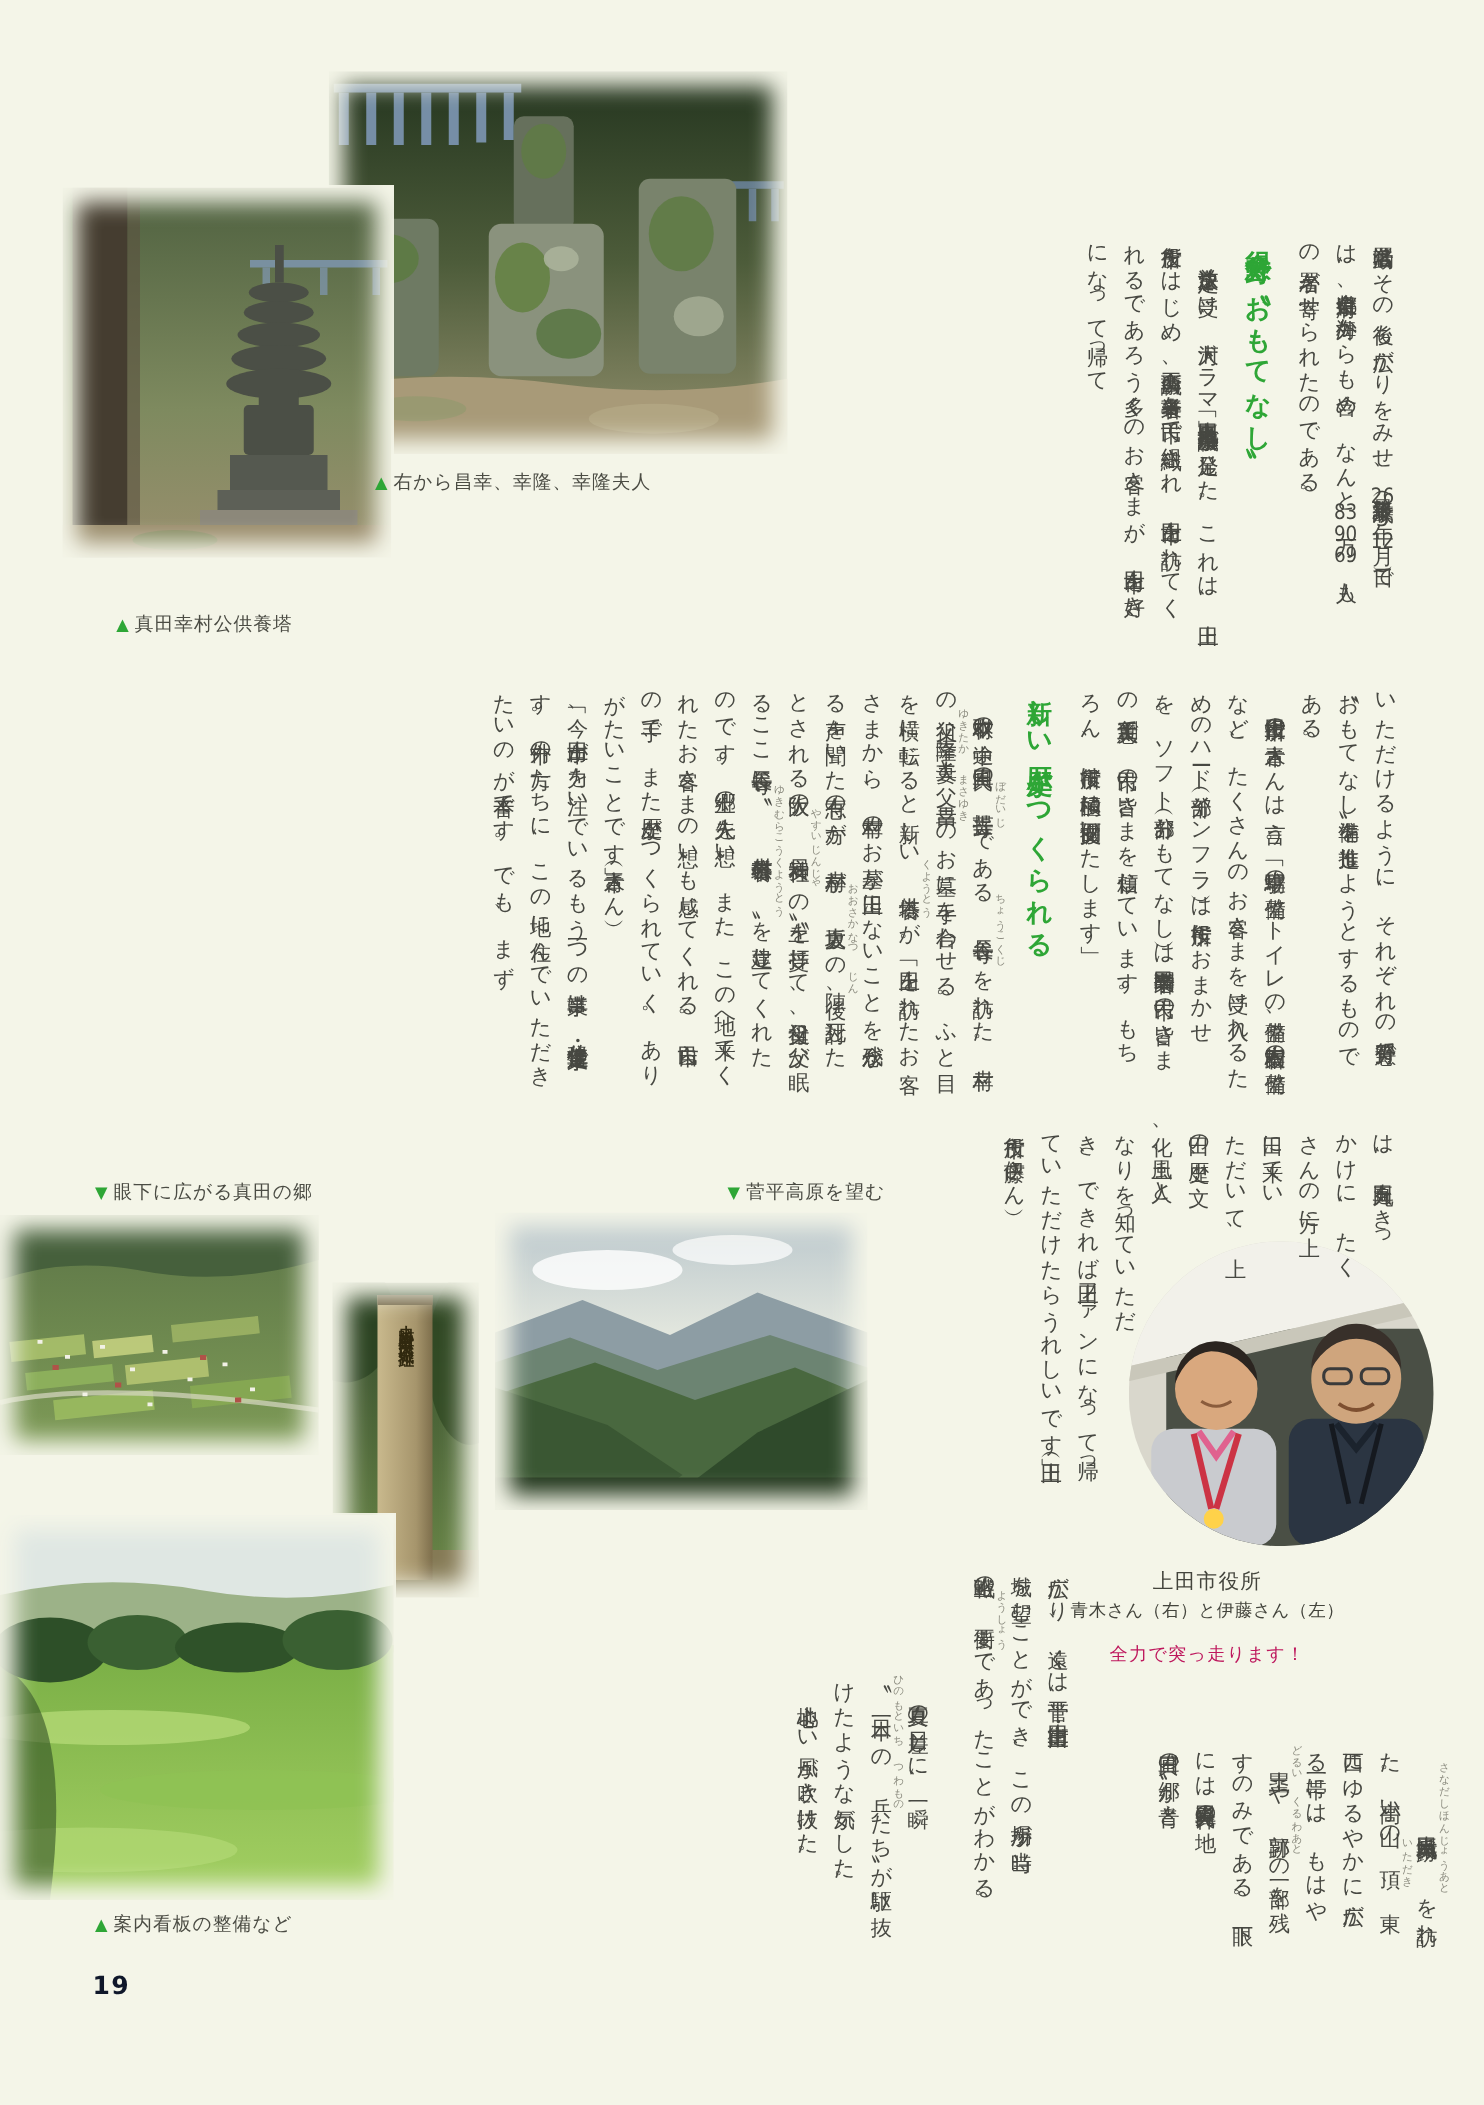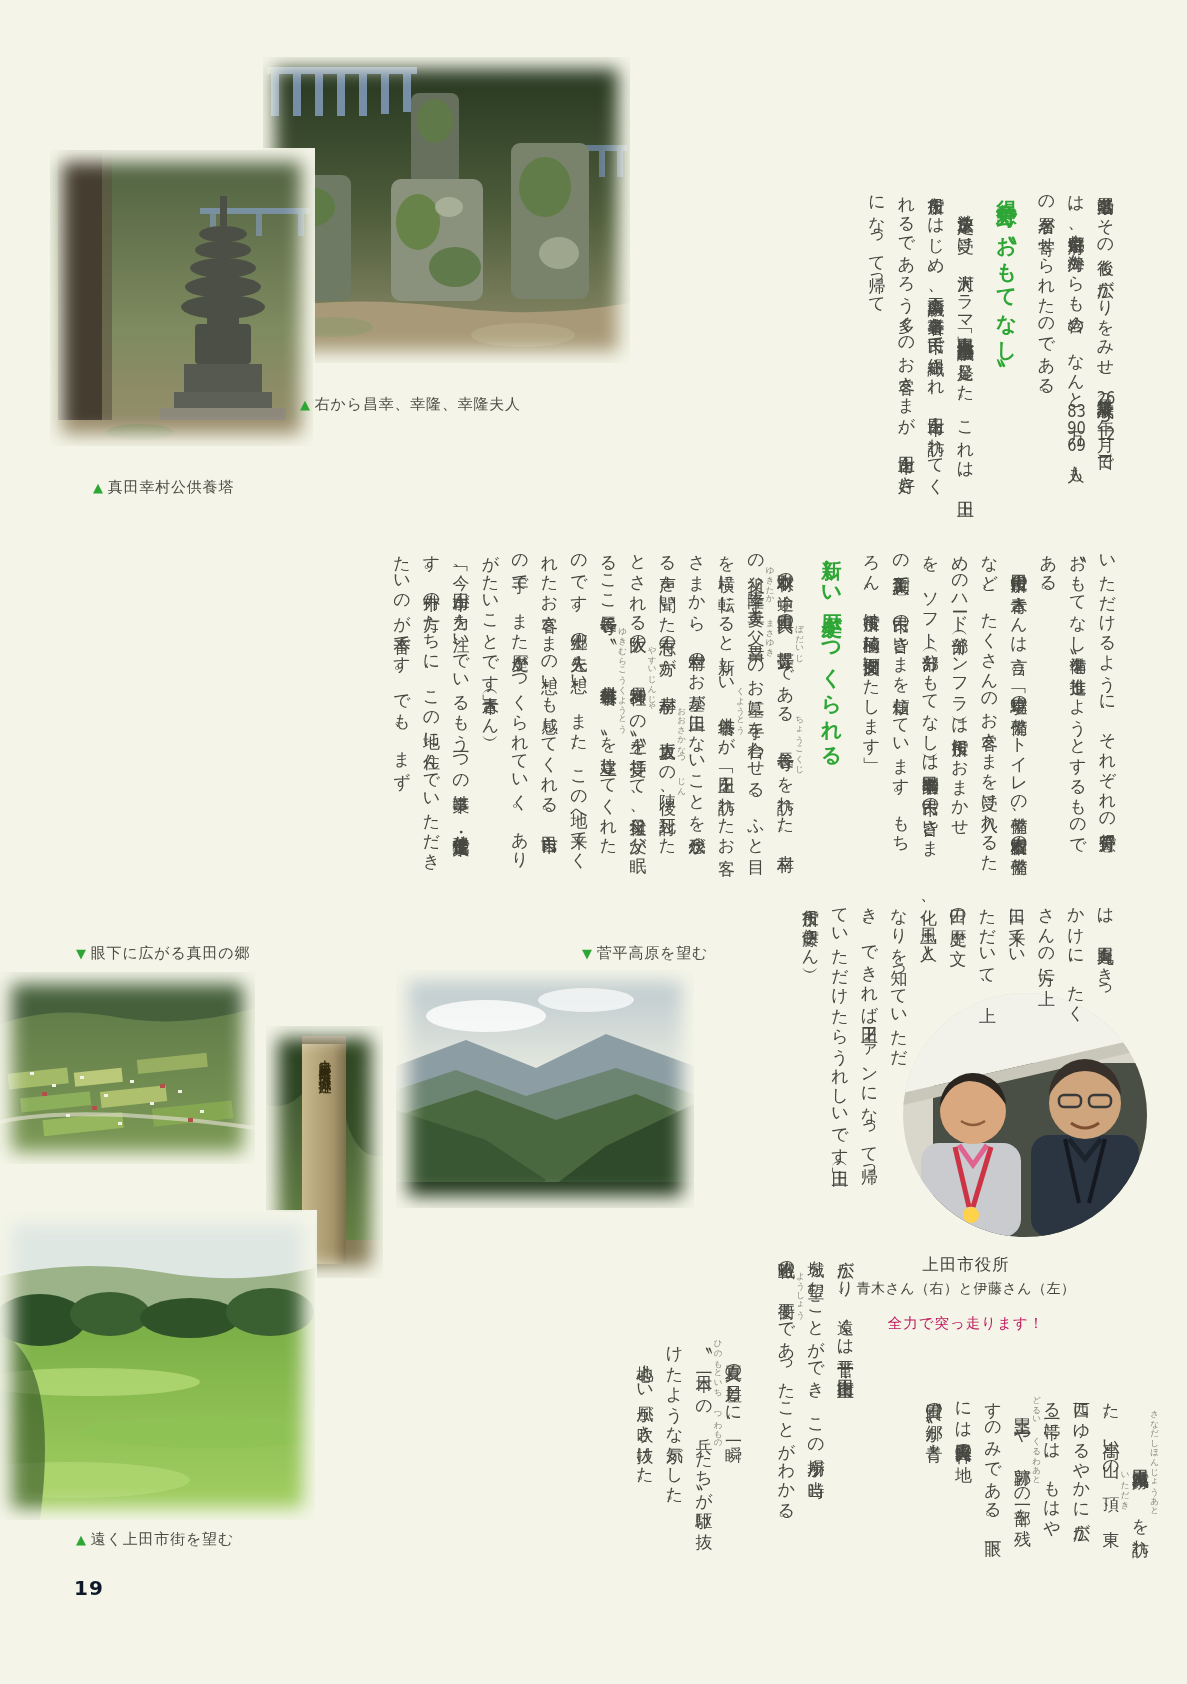--- a/index.html
+++ b/index.html
@@ -293,38 +293,38 @@
 </div>
 
 <div class="v" style="left:765px;top:1248px;width:95px;height:308px;">
   <p>広がり、遠くは菅平、上田市街・上田<br>城を望むことができ、この場所が当時<br>戦略上の<ruby>要衝<rt>ようしょう</rt></ruby>であったことがわかる。</p>
 </div>
 
 <div class="v" style="left:610px;top:1334px;width:138px;height:252px;">
   <p>　真夏の日差しに、一瞬<br>〝<ruby>日本一<rt>ひのもといち</rt></ruby>の<ruby>兵<rt>つわもの</rt></ruby>たち〟が駆け抜<br>けたような気がした。<br>　心地よい風が吹き抜けた。</p>
 </div>
 
-<div class="cap" style="left:300px;top:395px;">
+<div class="cap" style="left:300px;top:376px;">
   <span class="tri">▲</span><span>右から昌幸、幸隆、幸隆夫人</span>
 </div>
 
-<div class="cap" style="left:93px;top:478px;">
+<div class="cap" style="left:93px;top:490px;">
   <span class="tri">▲</span><span>真田幸村公供養塔</span>
 </div>
 
 <div class="cap" style="left:76px;top:944px;">
   <span class="tri">▼</span><span>眼下に広がる真田の郷</span>
 </div>
 
 <div class="cap" style="left:556px;top:944px;margin-left:26px;">
   <span class="tri">▼</span><span>菅平高原を望む</span>
 </div>
 
 <div class="cap" style="left:76px;top:1530px;">
-  <span class="tri">▲</span><span>遠く上田市街を望む</span>
+  <span class="tri">▲</span><span>案内看板の整備など</span>
 </div>
 
 <div class="staff-cap" style="left:801px;top:1254px;width:330px;">
   <p class="l1">上田市役所</p>
   <p class="l2">青木さん（右）と伊藤さん（左）</p>
   <p class="l3">全力で突っ走ります！</p>
 </div>
 
 <div class="pagenum">19</div>
 

